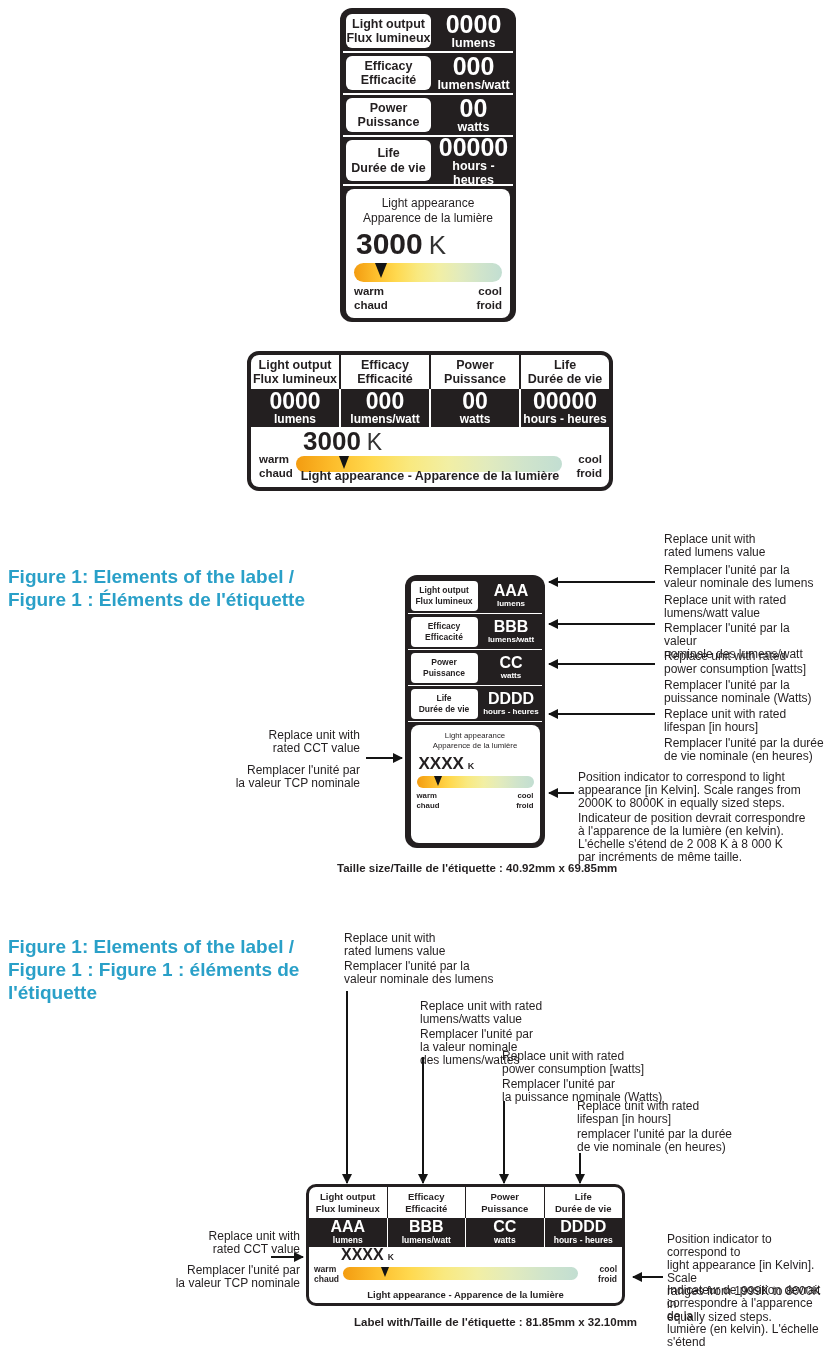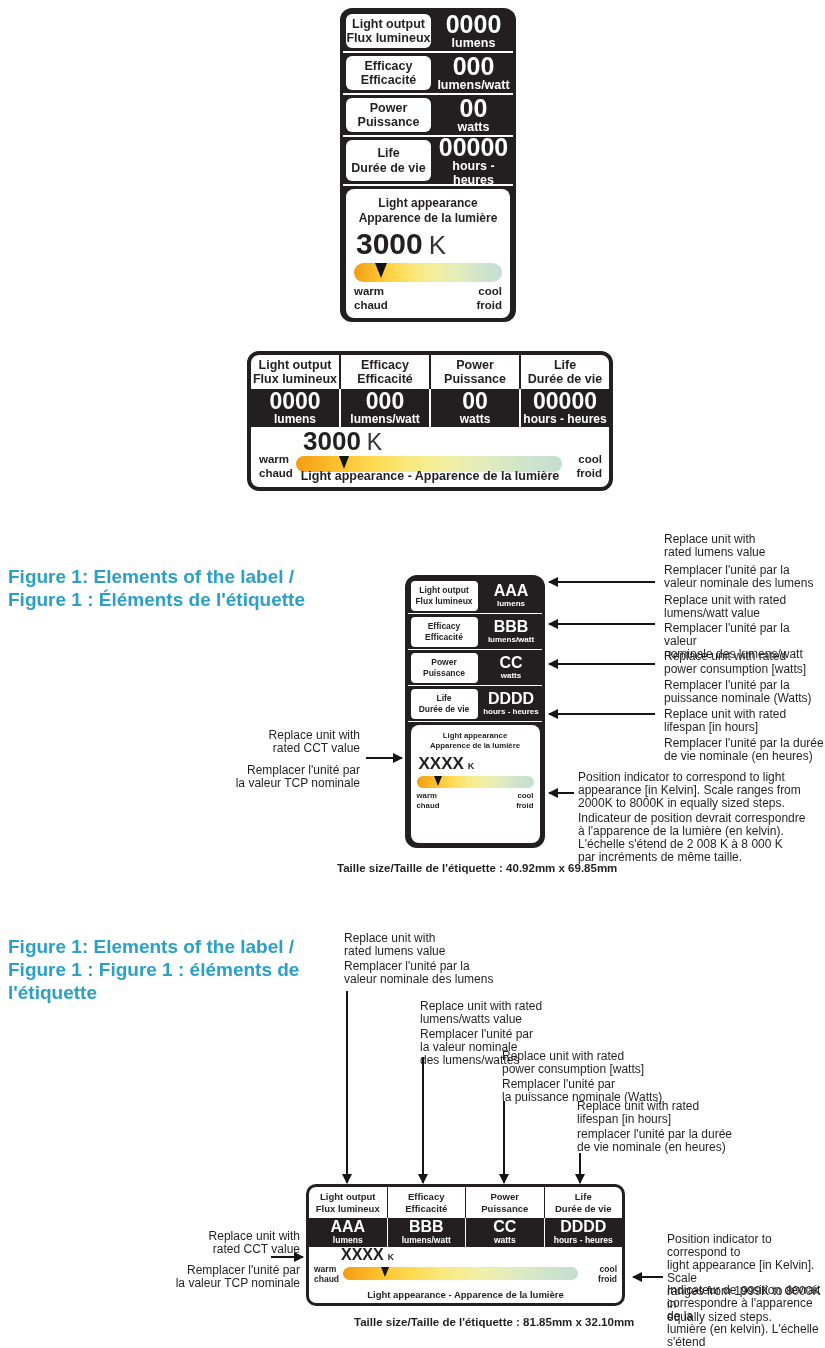--- a/index.html
+++ b/index.html
@@ -11,21 +11,21 @@
 body{background:#fff;font-family:"Liberation Sans",sans-serif;color:var(--ink)}
 .page{position:relative;width:825px;height:1348px;background:#fff;overflow:hidden}
 .pre{white-space:pre-line}
 
 
 .vlabel{position:absolute;background:var(--ink);border-radius:12px;padding:3px;display:flex;flex-direction:column}
 .vl-row{display:flex;border-bottom:2px solid #fff}
 .vl-name{width:50%;background:#fff;border-radius:6px;margin:3px;display:flex;flex-direction:column;align-items:center;justify-content:center;font-weight:700;text-align:center}
 .vl-val{flex:1;display:flex;flex-direction:column;align-items:center;justify-content:center;color:#fff;font-weight:700;text-align:center}
 .vl-app{background:#fff;border-radius:8px;margin:3px;flex:1;display:flex;flex-direction:column;padding:5px 8px}
-.vl-app .title{text-align:center;font-weight:700}
+.vl-app .title{text-align:center;font-weight:400}
 .cct{display:flex;align-items:baseline}
 .bar{position:relative;border-radius:10px;background:var(--grad)}
 .ptr{position:absolute;top:0;transform:translateX(-50%);width:0;height:0;border-left:6px solid transparent;border-right:6px solid transparent;border-top:15px solid #141414}
 .endrow{display:flex;justify-content:space-between;font-weight:700;margin-top:2px}
 
 .vlabel.big{left:340px;top:8px;width:176px;height:314px}
 .big .vl-row{height:49px}
 .big .vl-name{font-size:12.5px;line-height:1.15}
 .big .num{font-size:25px;line-height:1.05}
 .big .unit{font-size:12.5px;line-height:1.1}
@@ -412,15 +412,15 @@
   <div class="note" style="left:667px;top:1233px">Position indicator to correspond to
 light appearance [in Kelvin]. Scale
 ranges from 1999K to 8000K in
 equally sized steps.</div>
   <div class="note" style="left:667px;top:1284px">Indicateur de position devrait
 correspondre à l'apparence de la
 lumière (en kelvin). L'échelle s'étend
 de 2 000 K à 8 000 K par incréments
 de même taille</div>
 
-  <div class="lbl-size" style="left:354px;top:1316px">Taille size/Taille de l'étiquette : 81.85mm x 32.10mm</div>
+  <div class="lbl-size" style="left:354px;top:1316px">Label with/Taille de l'étiquette : 81.85mm x 32.10mm</div>
 
 </div>
 
 </body></html>

